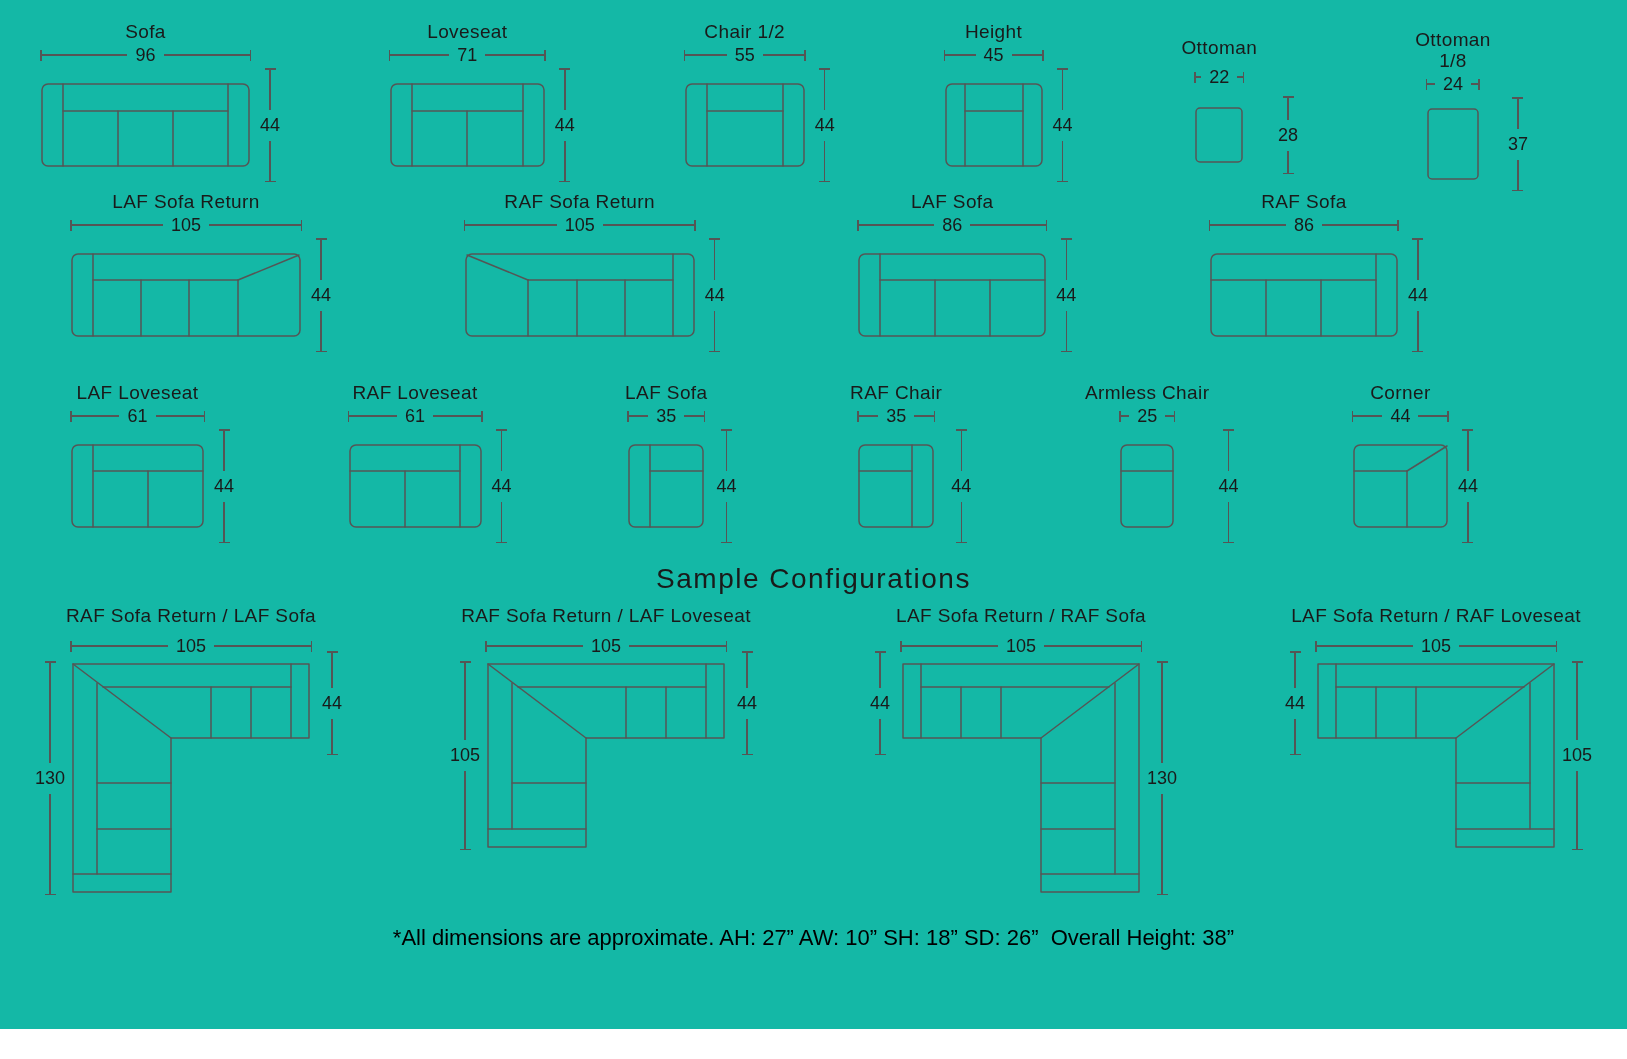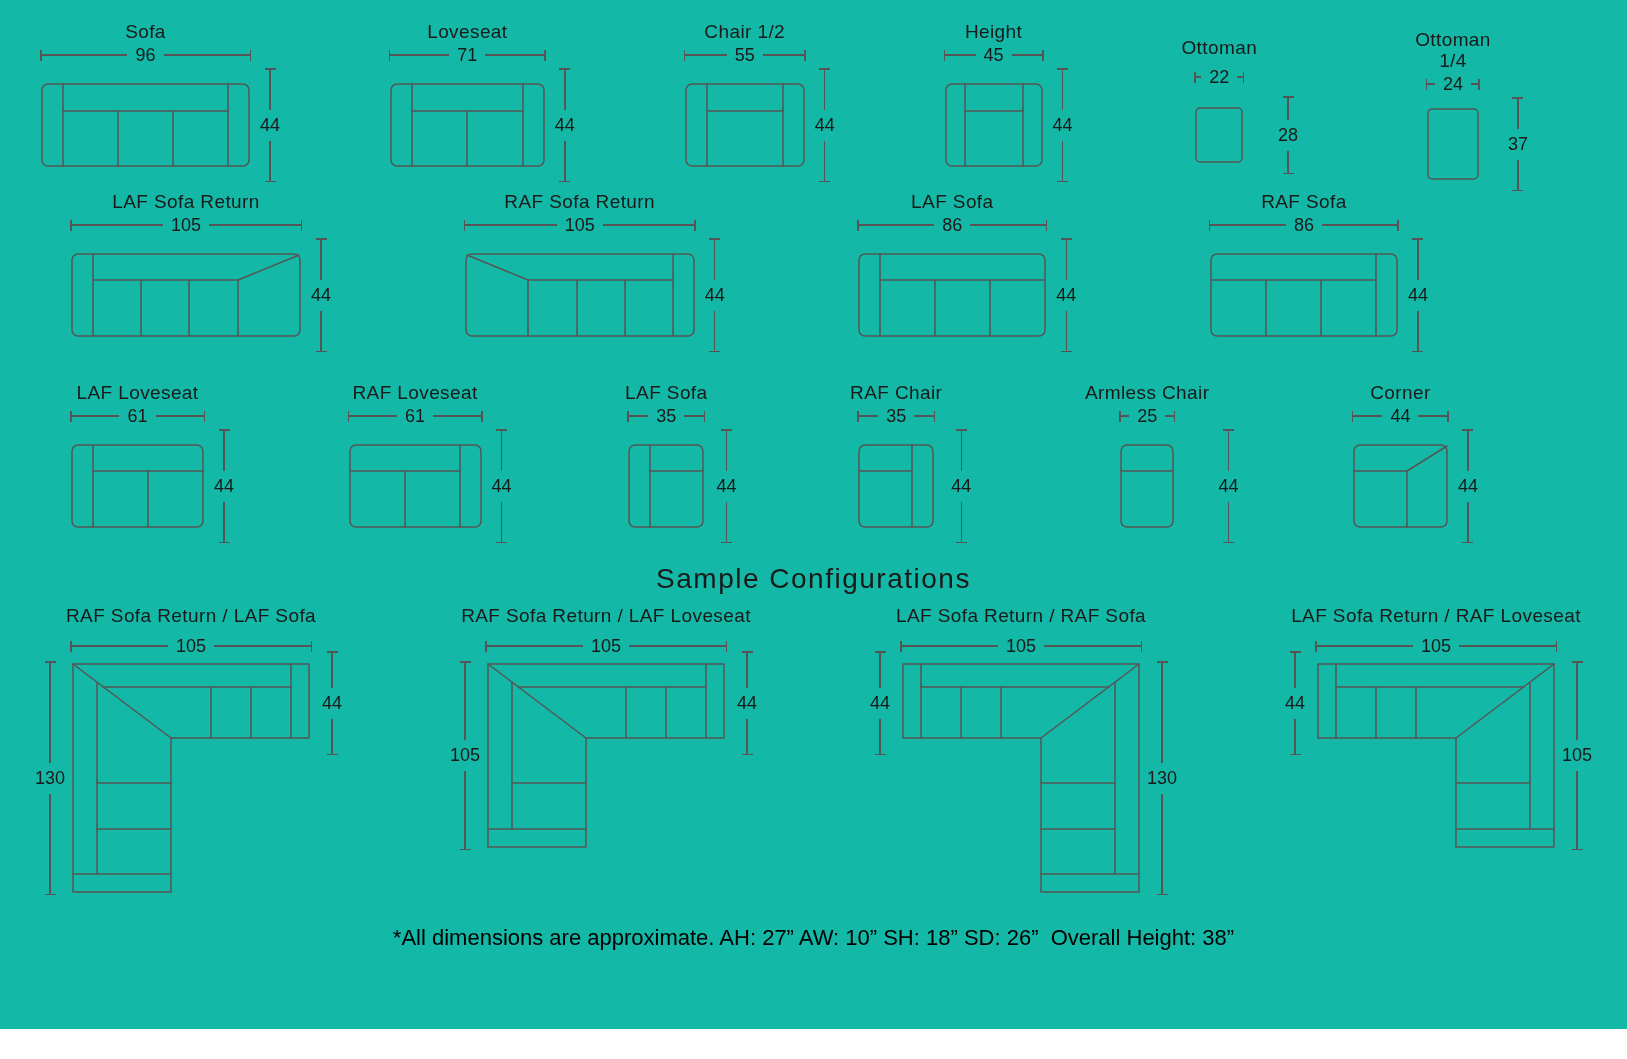--- a/index.html
+++ b/index.html
@@ -144,21 +144,21 @@
         <rect x="2" y="2" width="46" height="54" rx="4"></rect>
       </svg>
       <div class="vdim" style="height:78px">
           <span class="vl"></span>
           <span class="vn">28</span>
           <span class="vl"></span>
         </div>
     </div>
 
     <div class="piece mt8">
-      <div class="plabel wrap">Ottoman 1/4</div>
+      <div class="plabel wrap">Ottoman 1/8</div>
       <div class="hdim" style="width:54px">
           <span class="hl"></span>
           <span class="hn">24</span>
           <span class="hl"></span>
         </div>
       <svg class="pc drawing" width="54" height="74">
         <rect x="2" y="2" width="50" height="70" rx="4"></rect>
       </svg>
       <div class="vdim" style="height:94px">
           <span class="vl"></span>

